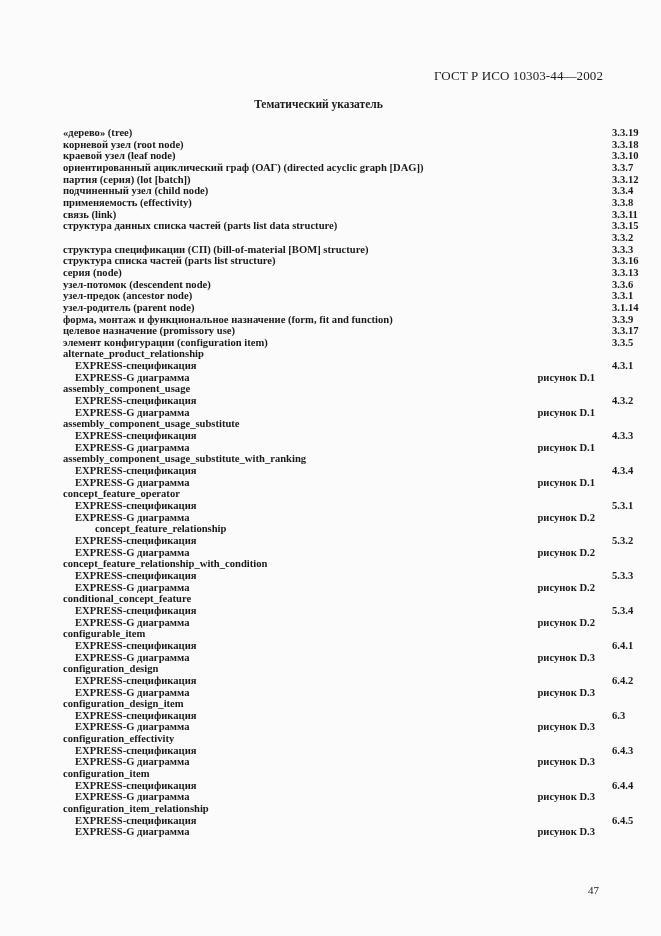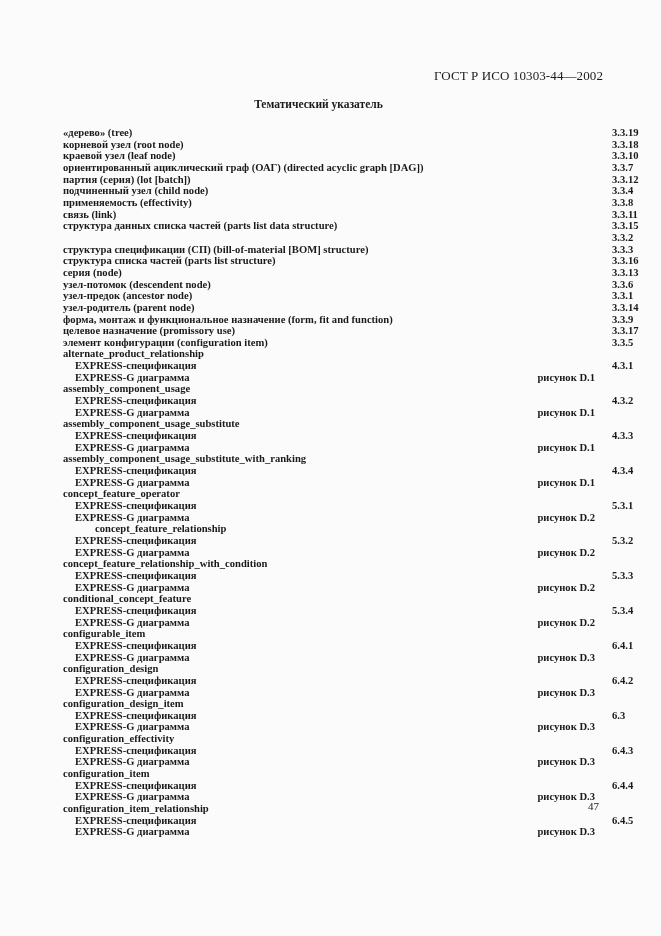--- a/index.html
+++ b/index.html
@@ -36,21 +36,21 @@
       height: 11.67px;
       white-space: nowrap;
     }
     .row .term { position: absolute; left: 0; }
     .row.sub .term { left: 12px; }
     .row.subsub .term { left: 32px; }
     .row .ref-sec { position: absolute; left: 504px; margin-left: 45px; }
     .row .ref-fig { position: absolute; right: 8px; }
     .page-number {
       position: absolute;
-      top: 800px; left: 588px;
+      top: 884px; left: 588px;
       font-size: 11px;
     }
   </style>
 </head>
 <body>
 
 <div class="header-code">ГОСТ Р ИСО 10303-44—2002</div>
 <div class="page-title">Тематический указатель</div>
 
 <div class="index" id="index">
@@ -108,21 +108,21 @@
     <div class="row">
       <span class="term">узел-потомок (descendent node)</span>
       <span class="ref-sec">3.3.6</span>
     </div>
     <div class="row">
       <span class="term">узел-предок (ancestor node)</span>
       <span class="ref-sec">3.3.1</span>
     </div>
     <div class="row">
       <span class="term">узел-родитель (parent node)</span>
-      <span class="ref-sec">3.3.14</span>
+      <span class="ref-sec">3.1.14</span>
     </div>
     <div class="row">
       <span class="term">форма, монтаж и функциональное назначение (form, fit and function)</span>
       <span class="ref-sec">3.3.9</span>
     </div>
     <div class="row">
       <span class="term">целевое назначение (promissory use)</span>
       <span class="ref-sec">3.3.17</span>
     </div>
     <div class="row">

